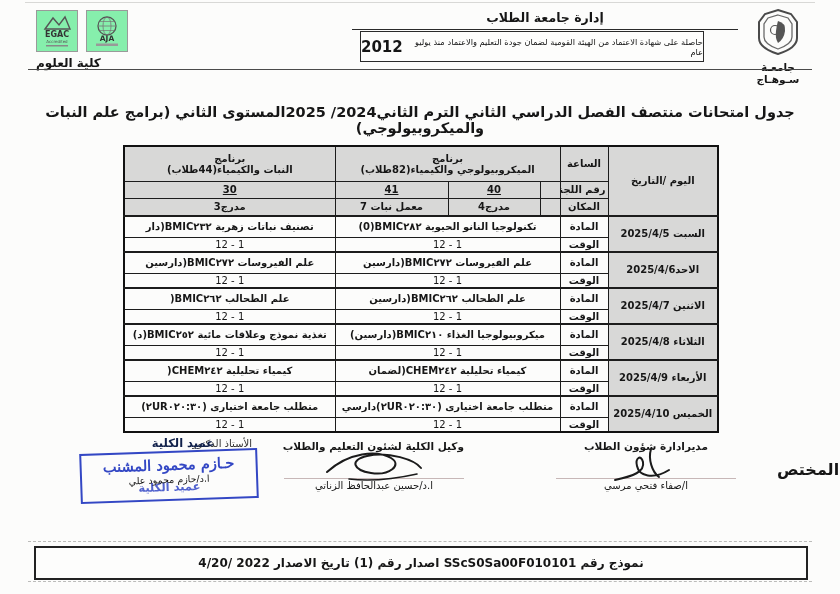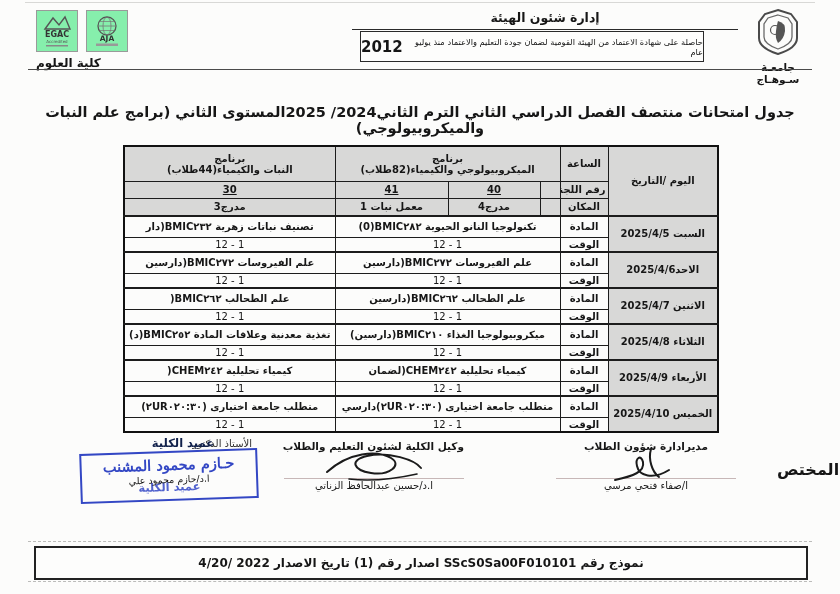--- a/index.html
+++ b/index.html
@@ -98,21 +98,21 @@
   <div class="uni-block">
     <svg width="46" height="48" viewBox="0 0 46 48">
       <path d="M23 2 L36 6 L42 14 L42 30 Q42 40 23 46 Q4 40 4 30 L4 14 L10 6 Z" fill="none" stroke="#4a4a4a" stroke-width="2"></path>
       <path d="M23 7 L33 10 L37 16 L37 29 Q37 36 23 41 Q9 36 9 29 L9 16 L13 10 Z" fill="none" stroke="#6a6a6a" stroke-width="1.3"></path>
       <path d="M23 13 q8 2 7 10 q-1 8 -7 12 q-3 -5 -2 -12 q1 -7 2 -10 Z" fill="#555"></path>
       <circle cx="20" cy="22" r="4.5" fill="none" stroke="#555" stroke-width="1.2"></circle>
     </svg>
     <div class="uni-name">جامعـة سـوهـاج</div>
   </div>
 
-  <div class="dept-title">إدارة شئون الهيئة</div>
+  <div class="dept-title">إدارة جامعة الطلاب</div>
 
   <div class="accred-box">
     <span>حاصلة على شهادة الاعتماد من الهيئة القومية لضمان جودة التعليم والاعتماد منذ يوليو عام</span>
     <span class="accred-year">2012</span>
   </div>
 
   <div class="fac-block">
     <div class="logo-row">
       <div class="logo-box">
         <svg width="36" height="36" viewBox="0 0 36 36">
@@ -167,21 +167,21 @@
         <td class="gray lbl bl2">رقم اللجنه</td>
         <td class="gray"></td>
         <td class="gray num">40</td>
         <td class="gray num bl2">41</td>
         <td class="gray num bl2">30</td>
       </tr>
       <tr class="hC">
         <td class="gray lbl bl2">المكان</td>
         <td class="gray"></td>
         <td class="gray place">مدرج4</td>
-        <td class="gray place bl2">معمل نبات 1</td>
+        <td class="gray place bl2">معمل نبات 7</td>
         <td class="gray place bl2">مدرج3</td>
       </tr>
 
       <tr class="rSub blocktop">
         <td class="gray daycell bl2" rowspan="2">السبت 2025/4/5</td>
         <td class="lbl bl2">المادة</td>
         <td class="subj" colspan="3">تكنولوجيا النانو الحيوية BMIC٢٨٢(0)</td>
         <td class="subj bl2">تصنيف نباتات زهرية BMIC٢٣٢(دار</td>
       </tr>
       <tr class="rTime">
@@ -211,21 +211,21 @@
       <tr class="rTime">
         <td class="lbl bl2">الوقت</td>
         <td class="time" colspan="3">1 - 12</td>
         <td class="time bl2">1 - 12</td>
       </tr>
 
       <tr class="rSub blocktop">
         <td class="gray daycell bl2" rowspan="2">الثلاثاء 2025/4/8</td>
         <td class="lbl bl2">المادة</td>
         <td class="subj" colspan="3">ميكروبيولوجيا الغذاء BMIC٢١٠(دارسين)</td>
-        <td class="subj bl2">تغذية معدنية وعلاقات المادة BMIC٢٥٢(د)</td>
+        <td class="subj bl2">تغذية نموذج وعلاقات مائية BMIC٢٥٢(د)</td>
       </tr>
       <tr class="rTime">
         <td class="lbl bl2">الوقت</td>
         <td class="time" colspan="3">1 - 12</td>
         <td class="time bl2">1 - 12</td>
       </tr>
 
       <tr class="rSub blocktop">
         <td class="gray daycell bl2" rowspan="2">الأربعاء 2025/4/9</td>
         <td class="lbl bl2">المادة</td>

